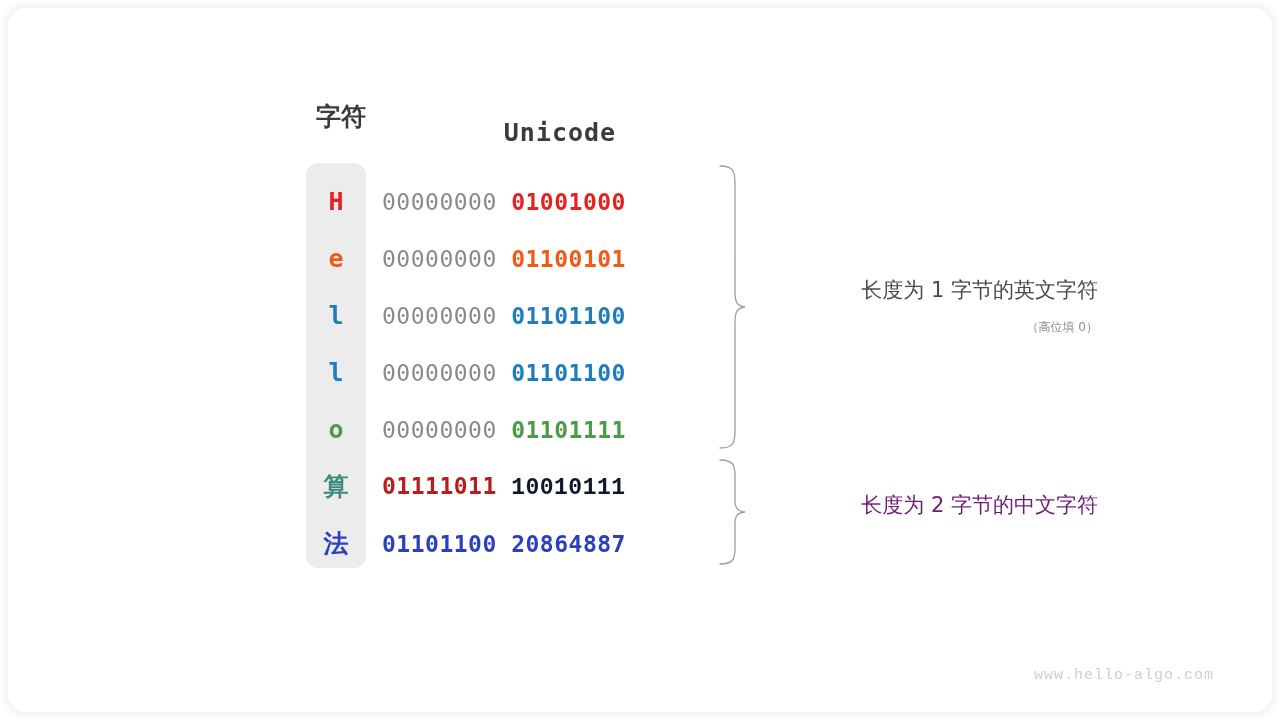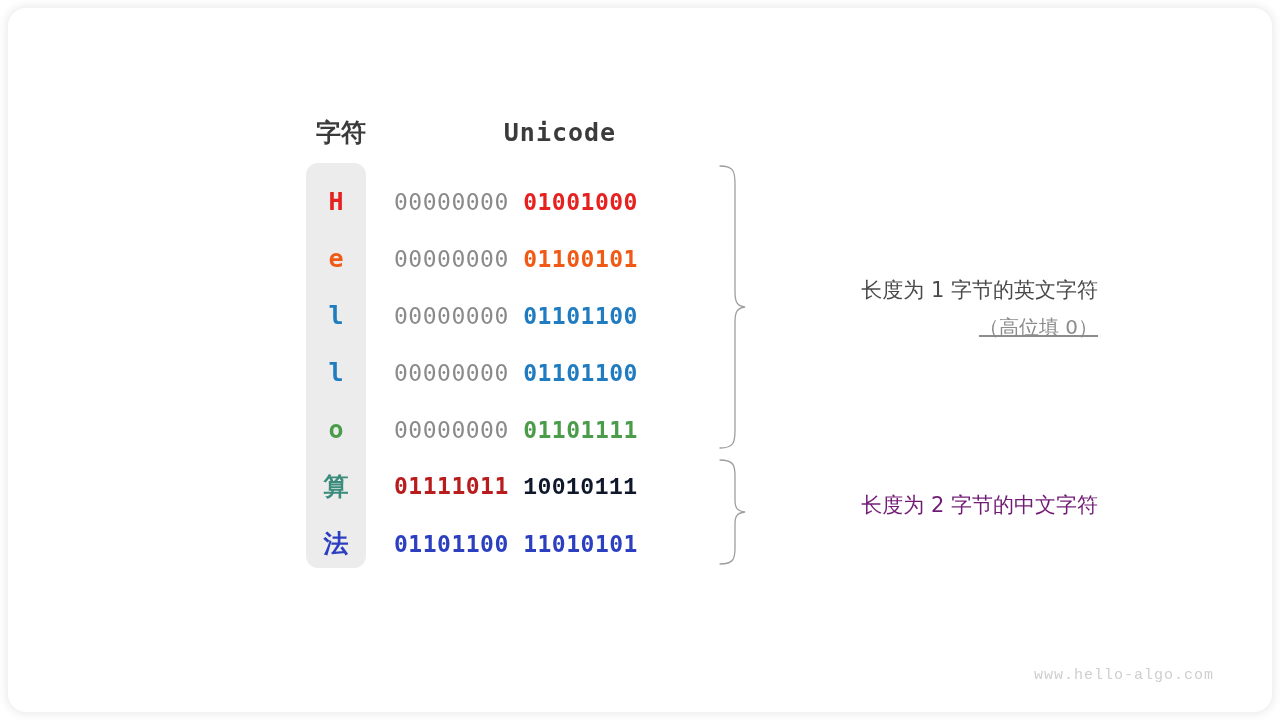--- a/index.html
+++ b/index.html
@@ -38,21 +38,21 @@
   
   .col-header {
     position: absolute;
     font-weight: bold;
     color: #3b3b3b;
     text-align: center;
     white-space: nowrap;
   }
   #header-char {
     left: 278px;
-    top: 108px;
+    top: 92px;
     width: 110px;
     font-size: 25px;
     font-family: Liberation Serif, serif;
   }
   #header-unicode {
     left: 417px;
     top: 110px;
     width: 270px;
     font-size: 25px;
     letter-spacing: 1px;
@@ -87,21 +87,21 @@
     font-weight: bold;
     font-family: "DejaVu Sans Mono", "Liberation Mono", monospace;
     line-height: 1;
   }
   .row .char-cell.cjk {
     font-family: "DejaVu Sans", "Liberation Sans", sans-serif;
     font-size: 25px;
   }
   .row .bits-cell {
     flex: 1 1 auto;
-    padding-left: 28px;
+    padding-left: 16px;
     font-size: 23px;
     font-family: "DejaVu Sans Mono", "Liberation Mono", monospace;
     white-space: pre;
     letter-spacing: 0.5px;
   }
   .bits-high {
     color: #8a8a8a;
     font-weight: normal;
   }
   .bits-low {
@@ -130,22 +130,21 @@
     left: 760px;
     top: 255px;
     width: 330px;
     font-size: 21px;
     line-height: 37px;
     color: #4a4a4a;
   }
   #annotation-1 .sub {
     display: block;
     color: #8c8c8c;
-    font-size: 20px;
-    text-decoration: underline;
+    font-size: 12px;
   }
   #annotation-2 {
     left: 760px;
     top: 472px;
     width: 330px;
     font-size: 21px;
     line-height: 32px;
     color: #701a75;
   }
 
@@ -196,21 +195,21 @@
       <div class="bits-cell"><span class="bits-high">00000000</span><span> </span><span class="bits-low" style="color: rgb(74, 155, 74);">01101111</span></div>
     </div>
 
     <div class="row" style="top:450px">
       <div class="char-cell cjk" style="color: rgb(60, 140, 126);">算</div>
       <div class="bits-cell"><span class="bits-low" style="color: #b91c1c;">01111011</span><span> </span><span class="bits-low" style="color: #0f172a; font-family: Liberation Mono, monospace;">10010111</span></div>
     </div>
 
     <div class="row" style="top:507px">
       <div class="char-cell cjk" style="color: rgb(43, 63, 192);">法</div>
-      <div class="bits-cell"><span class="bits-low" style="color: rgb(43, 63, 192);">01101100</span><span> </span><span class="bits-low" style="color: rgb(43, 63, 192);">11010101</span></div>
+      <div class="bits-cell"><span class="bits-low" style="color: rgb(43, 63, 192);">01101100</span><span> </span><span class="bits-low" style="color: rgb(43, 63, 192);">20864887</span></div>
     </div>
 
     <svg id="braces" viewBox="0 0 1264 704">
 
       <path id="brace-top" d="M 712 158
                C 726 158, 727 164, 727 176
                L 727 284
                C 727 294, 729 298, 737 299
                C 729 300, 727 304, 727 314
                L 727 422

